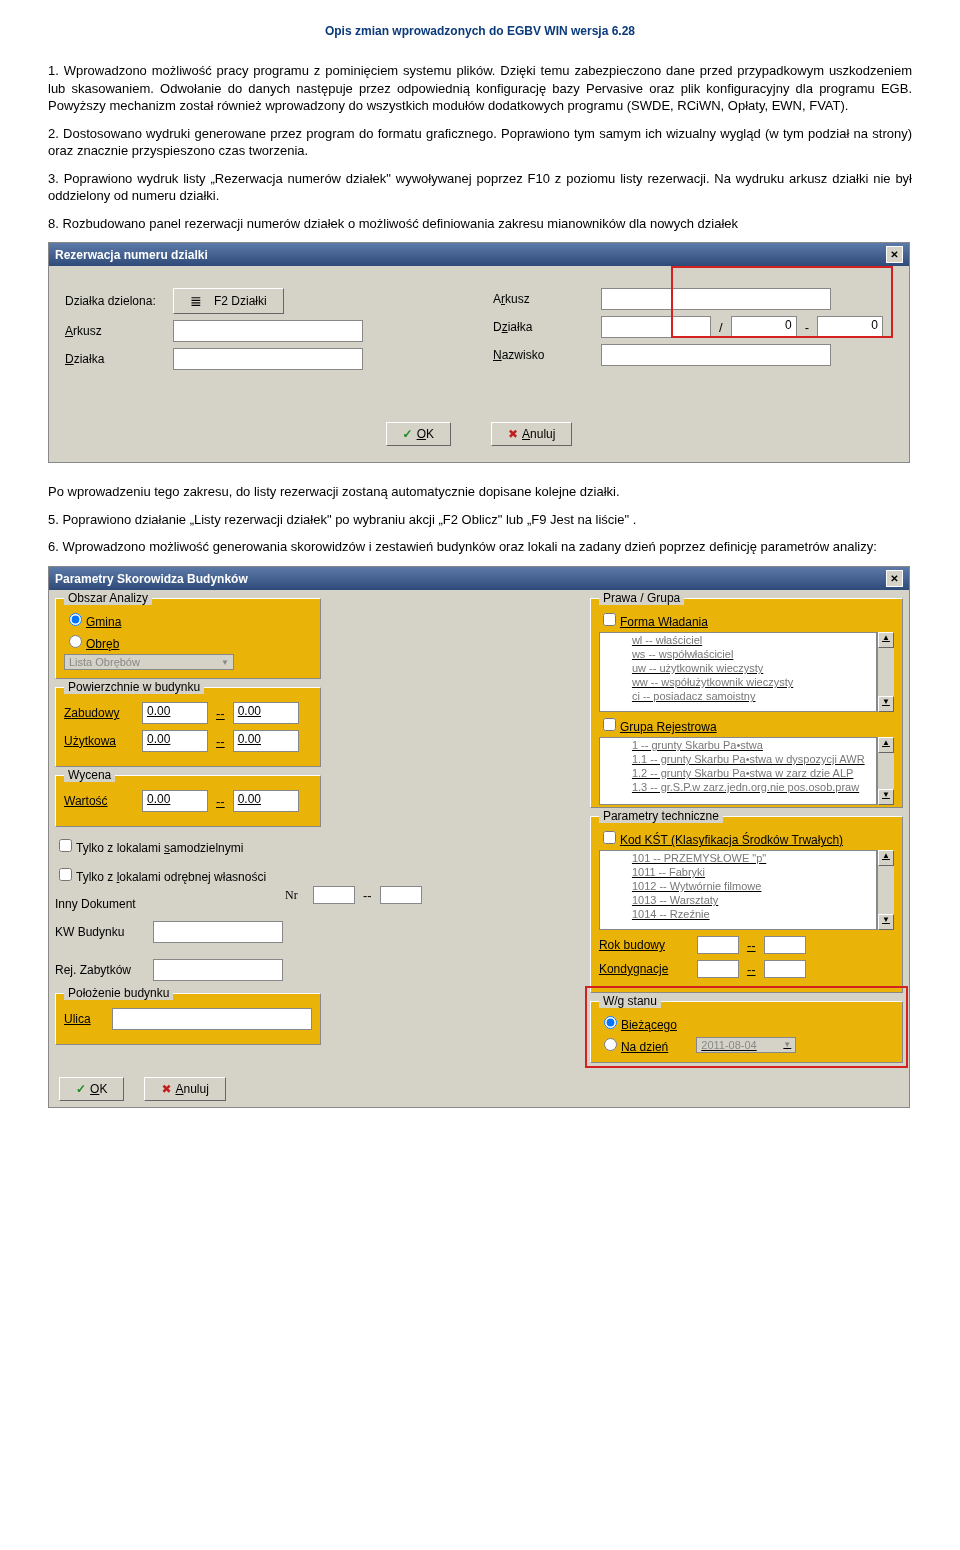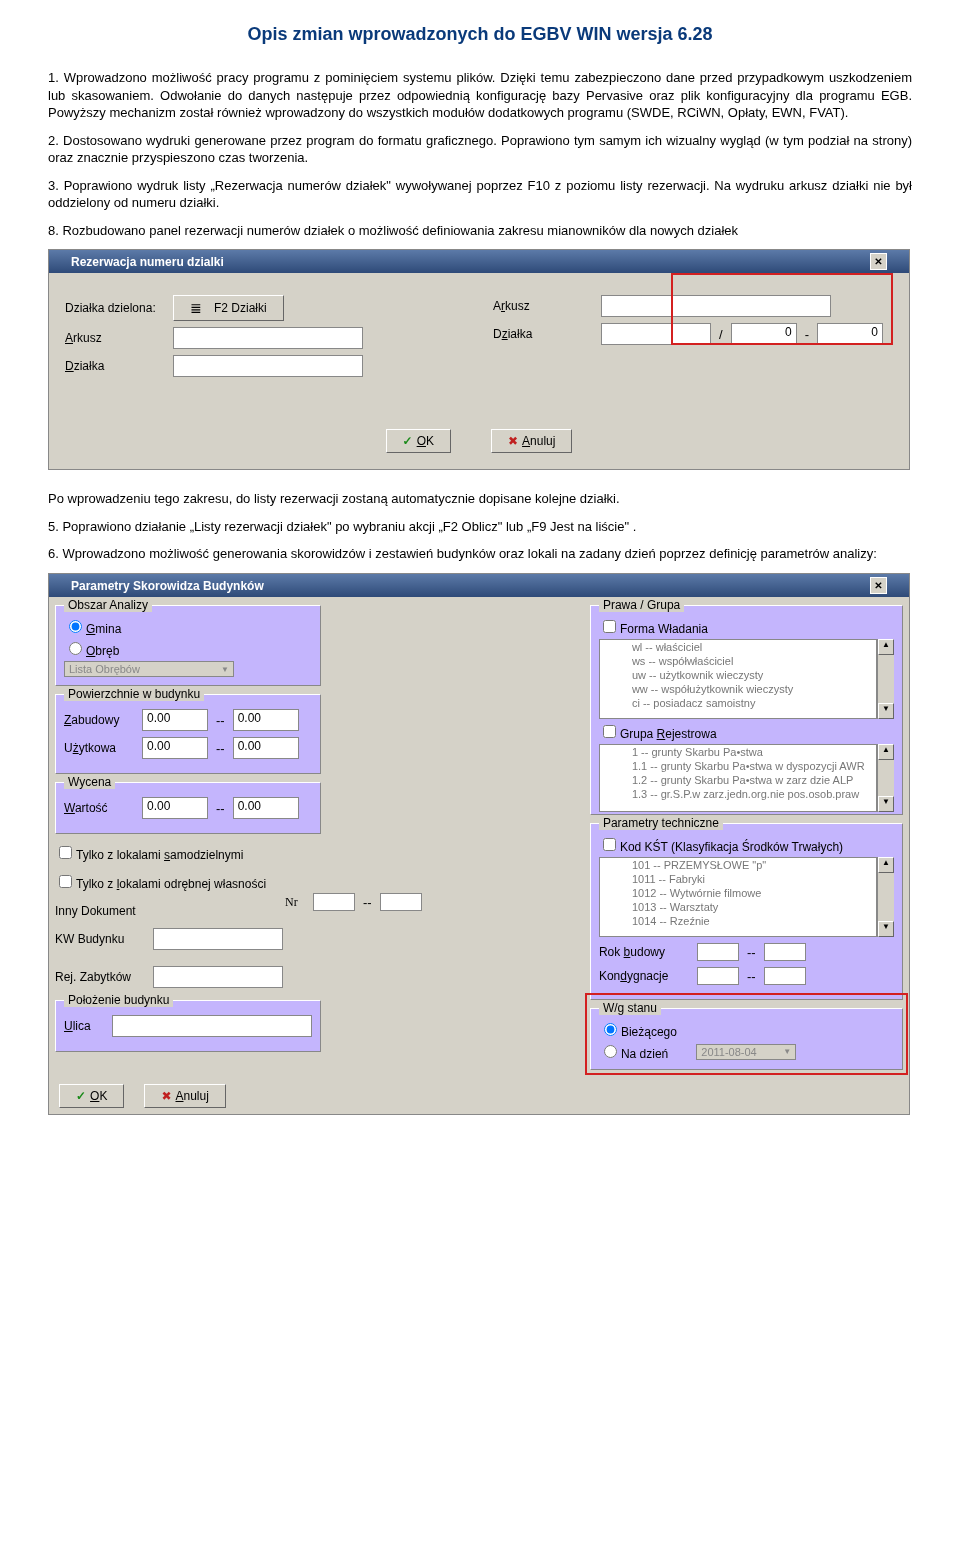--- a/index.html
+++ b/index.html
@@ -1,30 +1,30 @@
 <!DOCTYPE html>
 <html><head>
 <meta charset="utf-8">
 <style>
 body { font-family: Arial, sans-serif; font-size: 13px; margin: 0; padding: 24px 48px; color: #000; }
-h1 { color: #0a3a7a; font-size: 18px; text-align: center; margin: 0 0 24px 0; }
+h1 { color: #0a3a7a; font-size: 12px; text-align: center; margin: 0 0 24px 0; }
 p { text-align: justify; margin: 10px 0; line-height: 1.35; }
 .dialog { background: #d5d2c8; border: 1px solid #888; margin: 8px 0 20px 0; position: relative; }
-.titlebar { background: linear-gradient(#5c7aa8, #2e4a78); color: #fff; font-size: 12px; font-weight: bold; padding: 3px 22px; display: flex; justify-content: space-between; align-items: center; }
+.titlebar { background: linear-gradient(#5c7aa8, #2e4a78); color: #fff; font-size: 12px; font-weight: bold; padding: 3px 6px; display: flex; justify-content: space-between; align-items: center; }
 .close-x { background: #d5d2c8; color: #000; width: 15px; height: 15px; font-size: 10px; display: flex; align-items: center; justify-content: center; border: 1px solid #fff; }
 .dlg-body { padding: 16px; }
 .row { display: flex; align-items: center; gap: 8px; margin: 6px 0; }
 .lbl { font-size: 12px; width: 100px; }
 .field { background: #fff; border: 1px solid #888; height: 18px; padding: 1px 4px; font-size: 12px; }
 .btn { background: #d5d2c8; border-top: 1px solid #fff; border-left: 1px solid #fff; border-right: 1px solid #666; border-bottom: 1px solid #666; padding: 4px 16px; font-size: 12px; display: inline-flex; align-items: center; gap: 4px; }
 .btn-row { display: flex; justify-content: center; gap: 40px; margin-top: 30px; }
 .check-green::before { content: "✓"; color: #1a8a1a; font-weight: bold; }
 .x-red::before { content: "✖"; color: #c02020; }
 .red-box { border: 2px solid #d32020; position: absolute; }
-.group { border: 1px solid #888; border-top-color: #fff; border-left-color: #fff; padding: 8px; margin: 4px; position: relative; background: #c4b5fd; }
+.group { border: 1px solid #888; border-top-color: #fff; border-left-color: #fff; padding: 8px; margin: 4px; position: relative; background: #eab308; text-decoration: underline; }
 .group-title { position: absolute; top: -8px; left: 8px; background: #d5d2c8; padding: 0 4px; font-size: 12px; }
 .listbox { background: #fff; border: 1px solid #888; font-size: 11px; color: #777; overflow: hidden; padding-left: 28px; }
 .listbox div { padding: 1px 4px; }
 .radio, .chk { font-size: 12px; display: block; margin: 3px 0; }
 .radio input, .chk input { margin-right: 4px; }
 .params-grid { display: grid; grid-template-columns: 1fr 1fr 1.2fr; gap: 4px; padding: 6px; }
 .col { display: flex; flex-direction: column; gap: 4px; }
 .col .group { margin: 2px 0; }
 .num-field { width: 56px; text-align: left; }
 .underline-lbl .u { text-decoration: underline; }
@@ -78,20 +78,24 @@
         <span class="field" style="width:220px;"></span>
       </div>
       <div class="row">
         <span class="lbl underline-lbl">D<span class="u">z</span>iałka</span>
         <span class="field" style="width:100px;"></span>
         <span>/</span>
         <span class="field num-field" style="text-align:right;">0</span>
         <span>-</span>
         <span class="field num-field" style="text-align:right;">0</span>
       </div>
+      <div class="row">
+        <span class="lbl underline-lbl"><span class="u">N</span>azwisko</span>
+        <span class="field" style="width:220px;"></span>
+      </div>
     </div>
     <div class="red-box" style="top: 0px; right: 16px; width: 218px; height: 68px;"></div>
   </div>
   <div class="btn-row">
     <span class="btn">
         <span class="check-green"></span> 
         <span class="underline-lbl"><span class="u">O</span>K</span>
       </span>
     <span class="btn">
         <span class="x-red"></span> 

